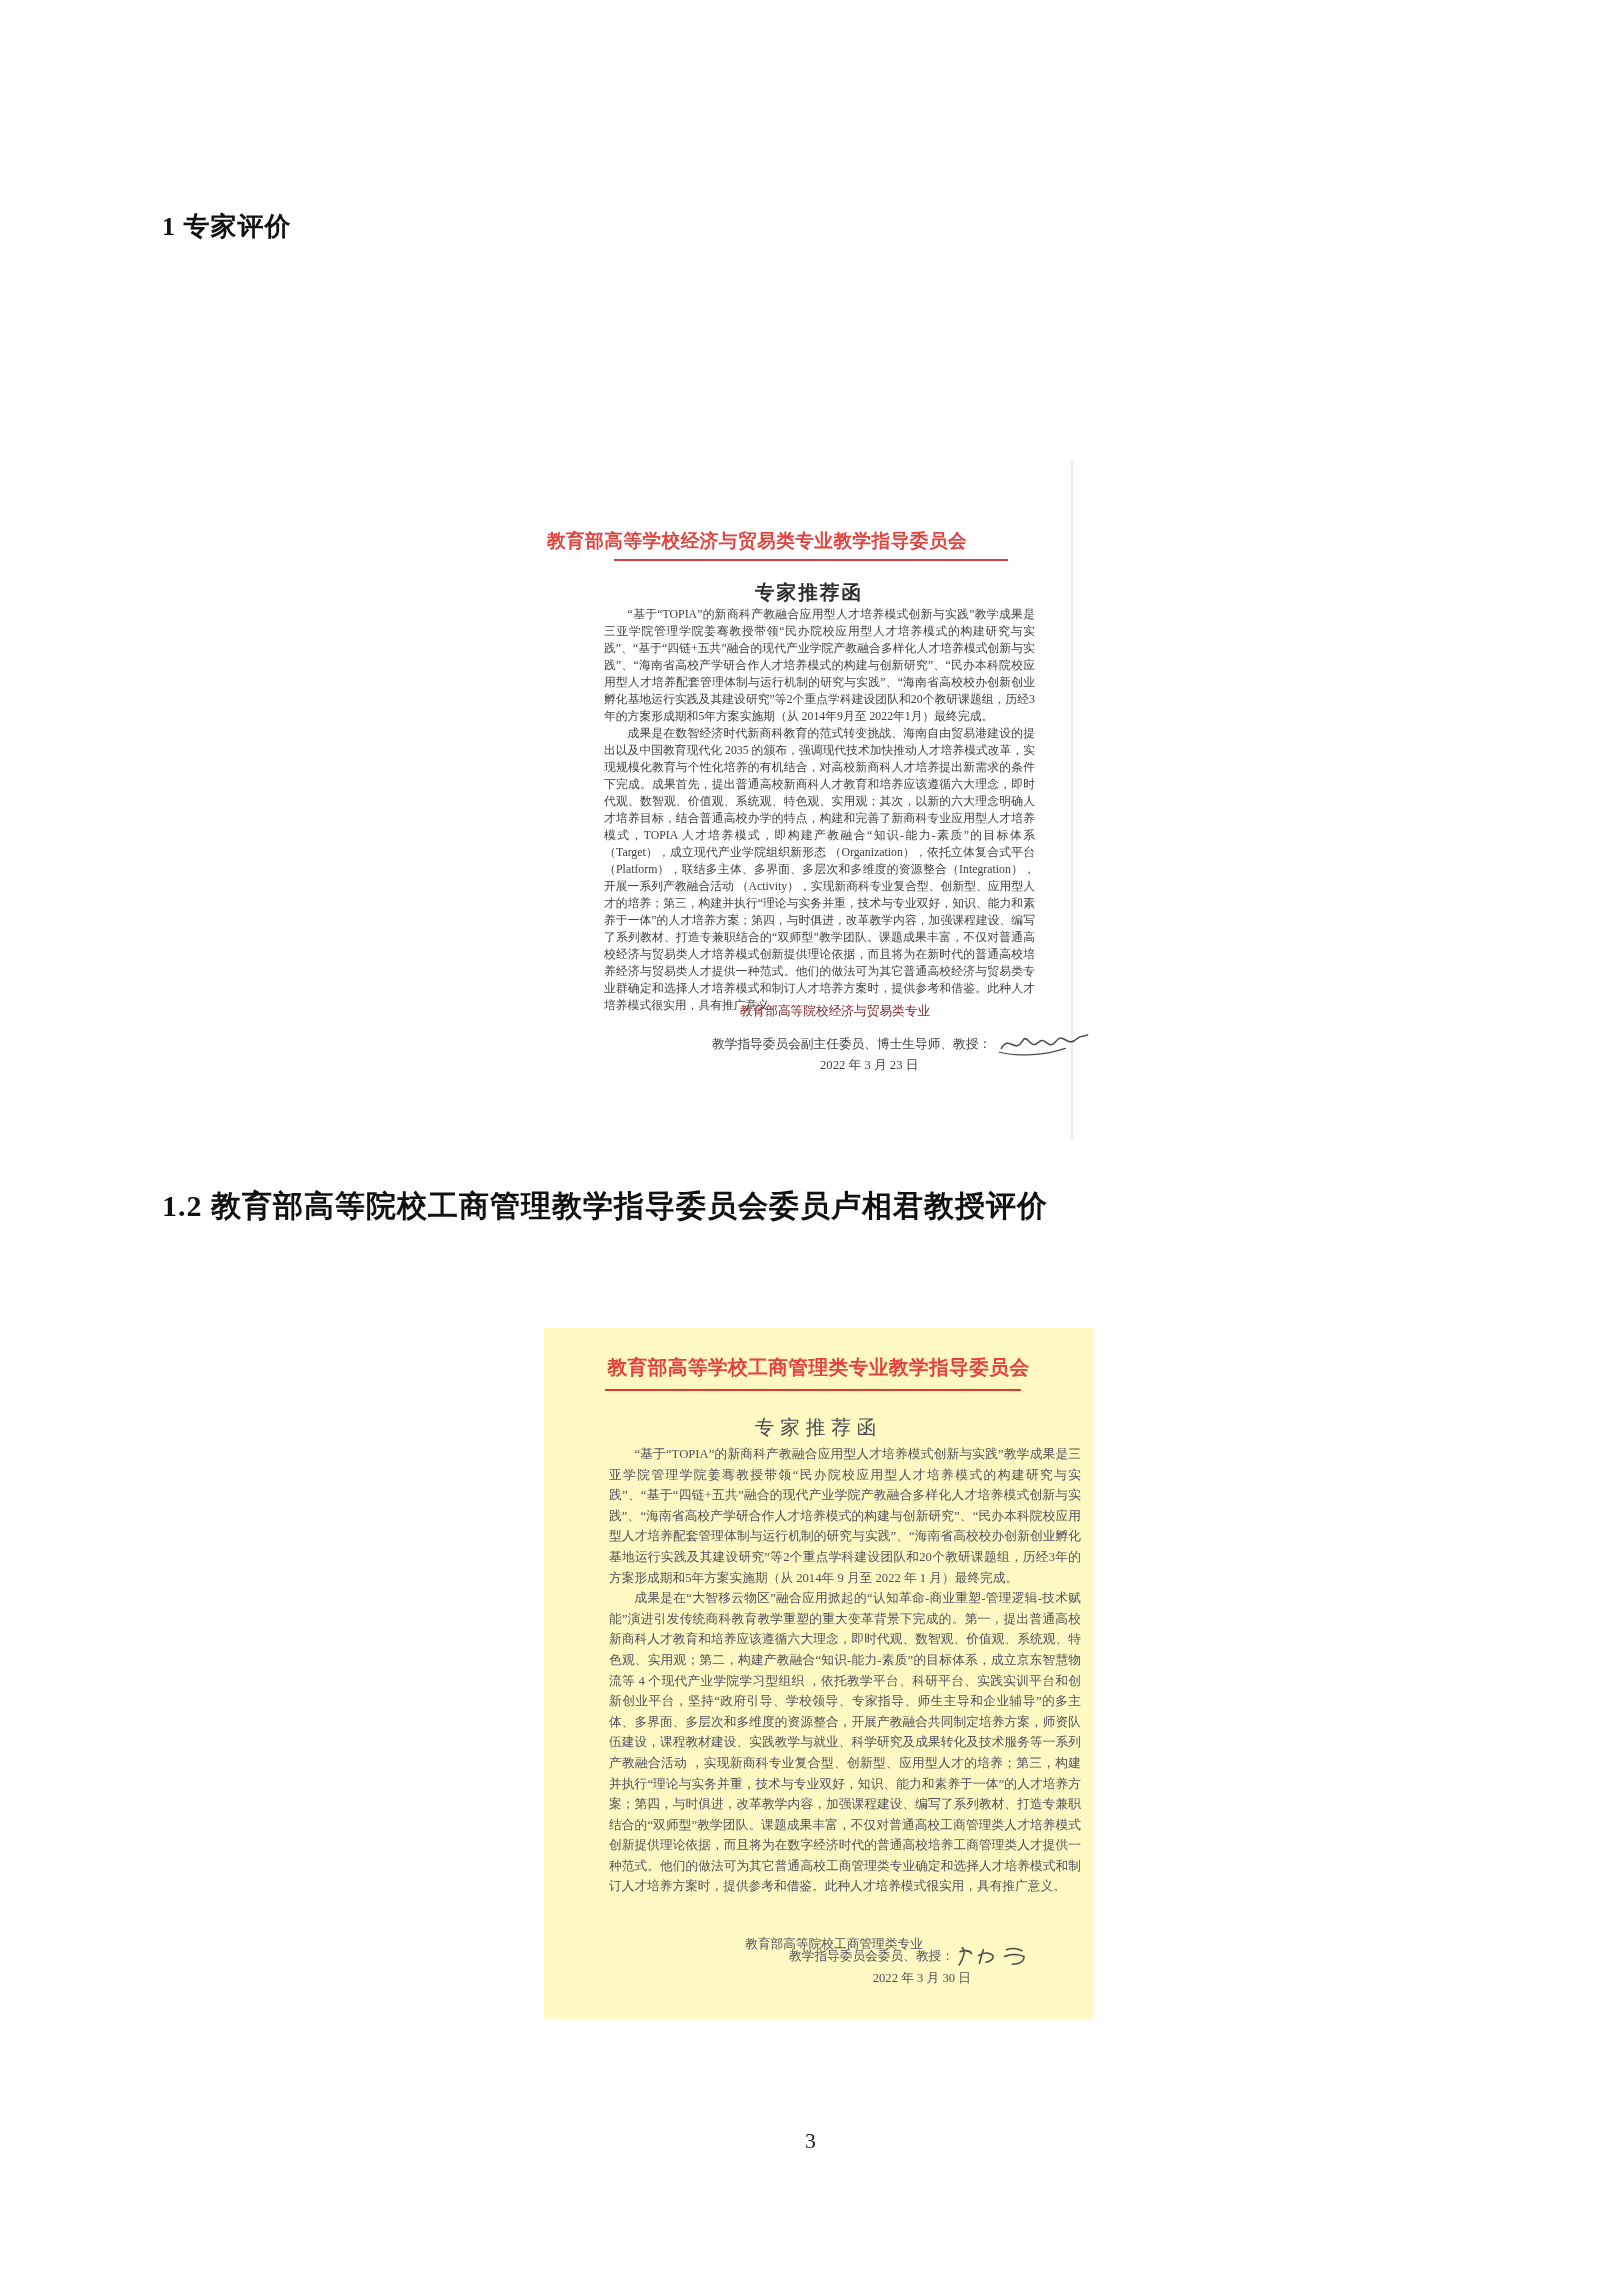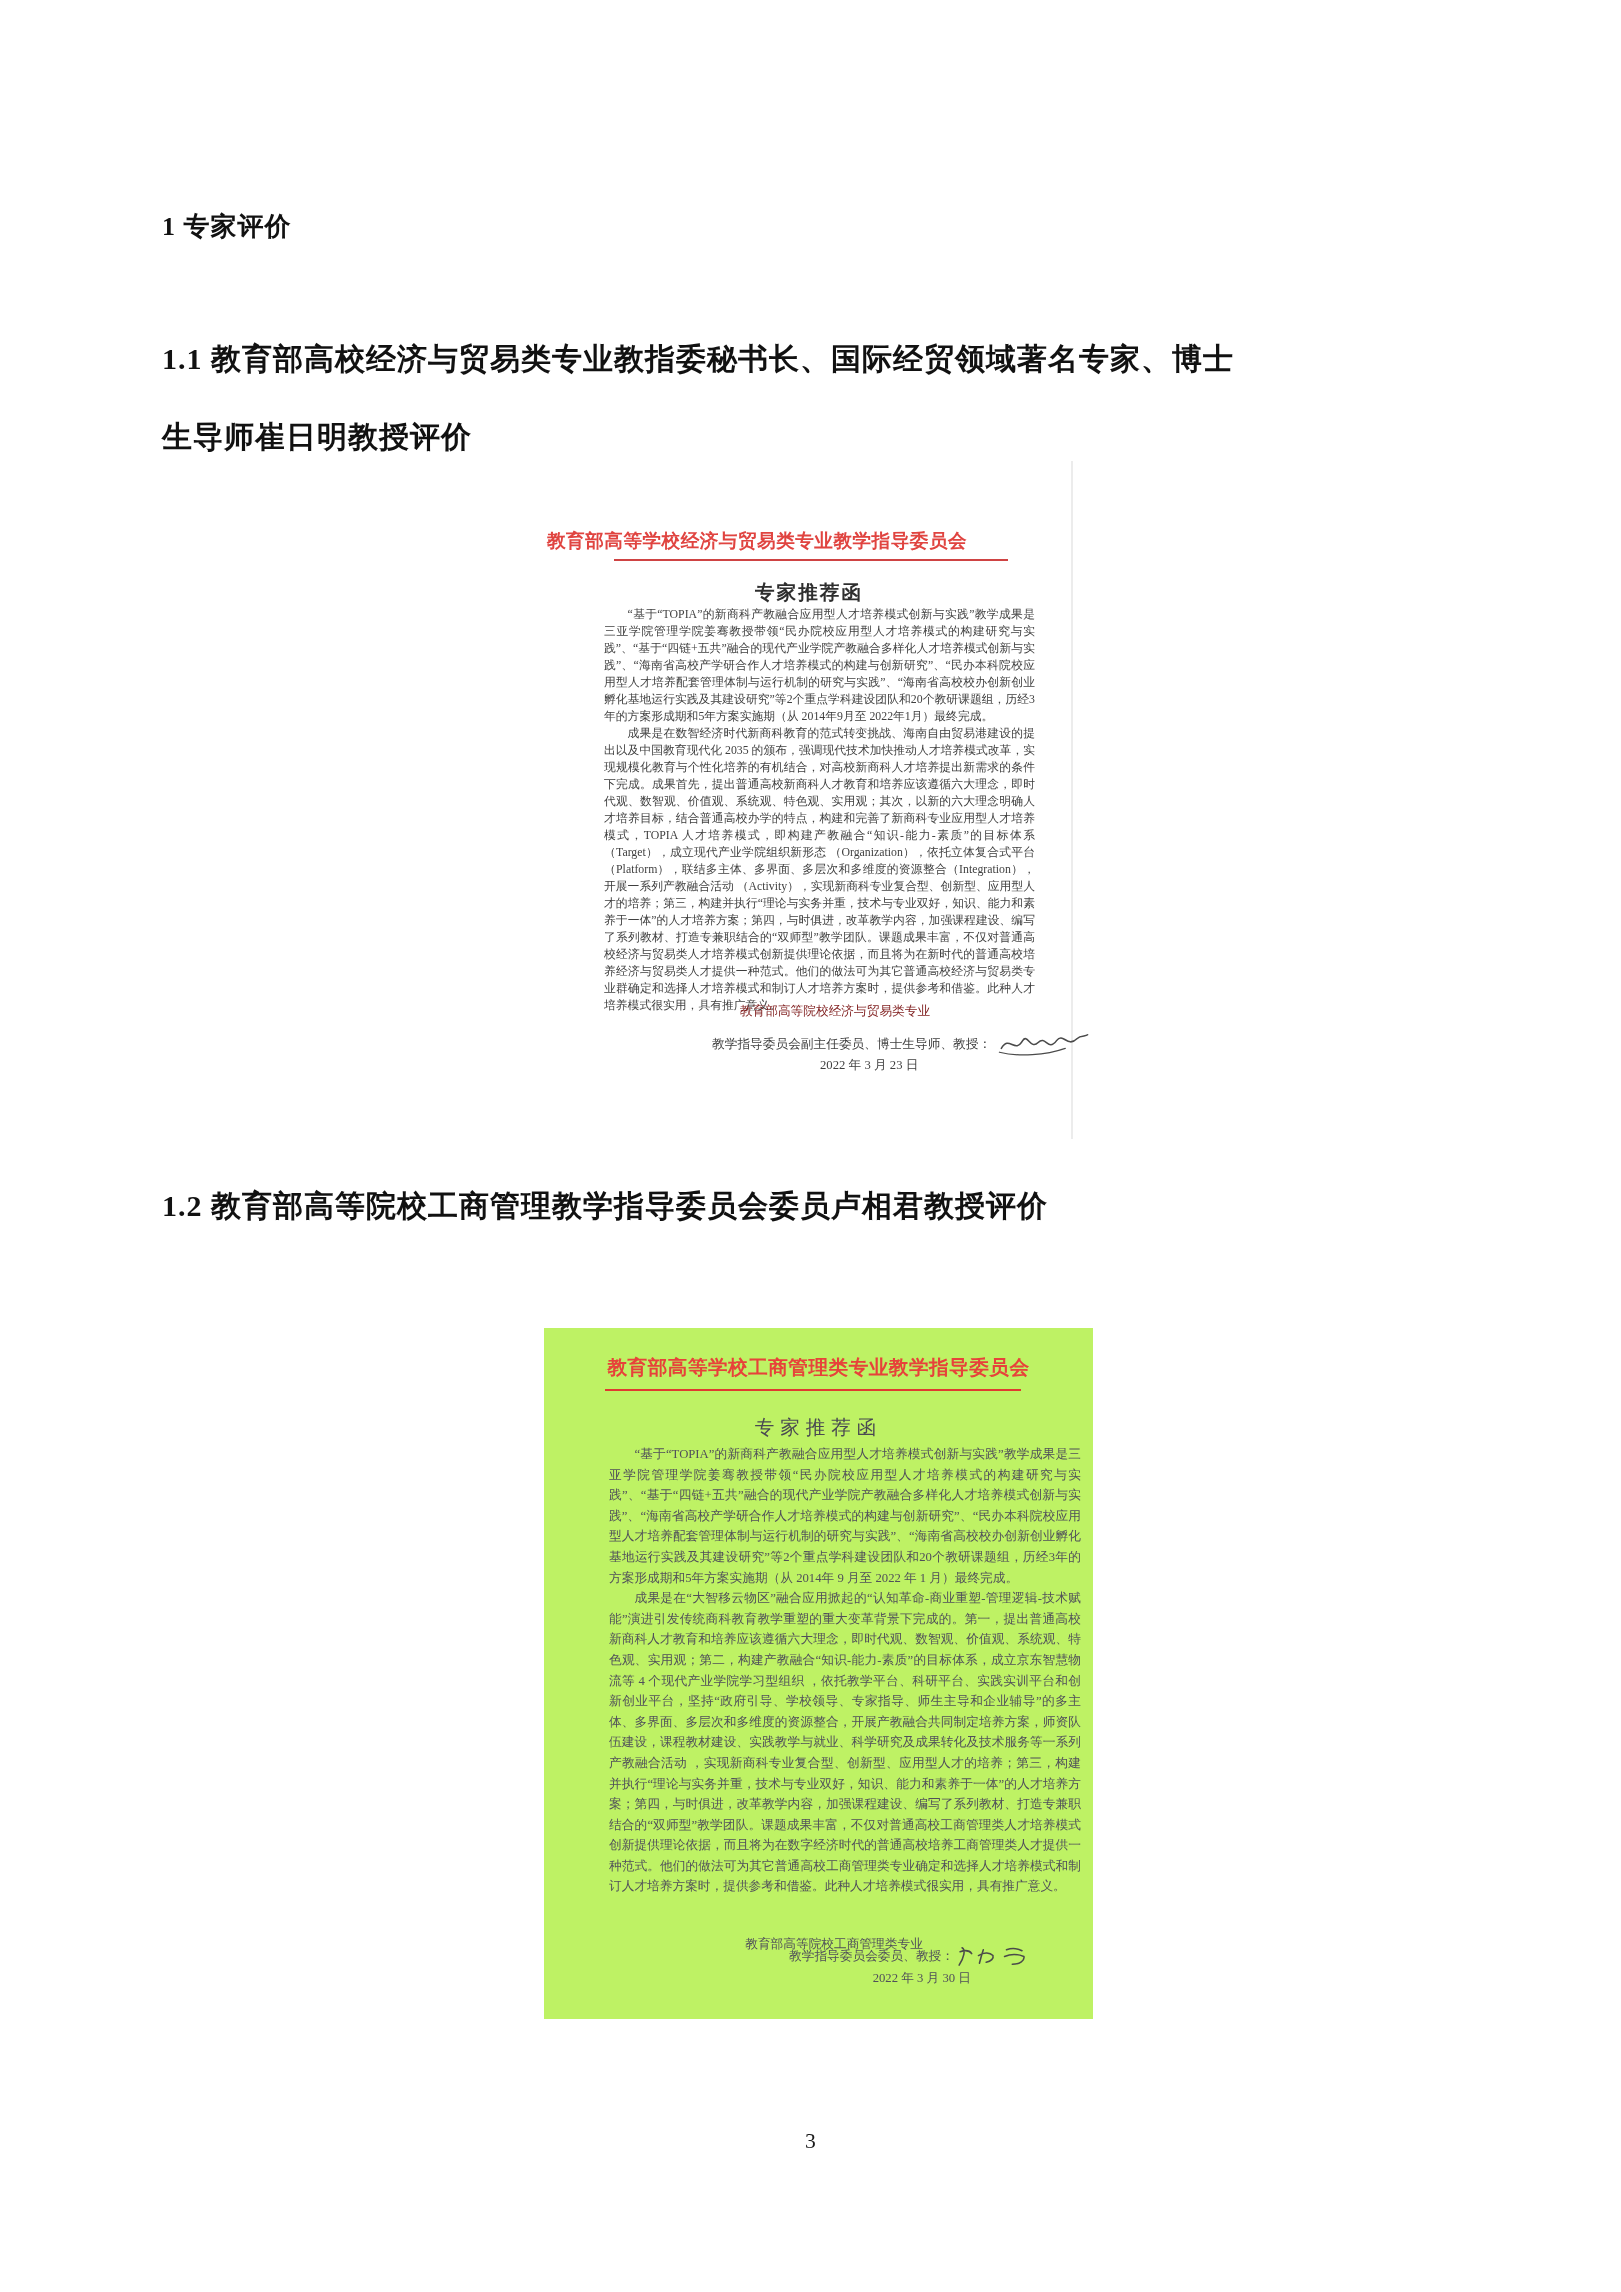--- a/index.html
+++ b/index.html
@@ -94,21 +94,21 @@
   }
   .letter1 .sig-date {
     position: absolute; left: 273px; top: 596px; width: 196px;
     font-size: 12.7px; color: #3f3f3f; white-space: nowrap;
   }
   
   .letter2 {
     position: absolute;
     left: 544px; top: 1328px;
     width: 549px; height: 691px;
-    background: #bef264;
+    background: #fef9c3;
     text-decoration: underline;
   }
   .letter2 .org {
     position: absolute;
     left: 0; top: 25.5px; width: 100%;
     text-align: center;
     font-family: "Liberation Sans", sans-serif;
     font-size: 19.6px;
     font-weight: bold;
     letter-spacing: 0.5px;
@@ -162,24 +162,20 @@
   }
   .sig-svg { display: block; }
 </style>
 </head>
 <body>
 
 <div class="page">
 
   <div class="h1">1 专家评价</div>
 
-  <div class="h11">
-    <span class="hline">1.1 教育部高校经济与贸易类专业教指委秘书长、国际经贸领域著名专家、博士</span>
-    <span class="hline">生导师崔日明教授评价</span>
-  </div>
 
   <div class="letter1">
     <div class="org">教育部高等学校经济与贸易类专业教学指导委员会</div>
     <div class="org-rule"></div>
     <div class="fn-title">专家推荐函</div>
     <div class="body">
       <p>“基于“TOPIA”的新商科产教融合应用型人才培养模式创新与实践”教学成果是三亚学院管理学院姜骞教授带领“民办院校应用型人才培养模式的构建研究与实践”、“基于“四链+五共”融合的现代产业学院产教融合多样化人才培养模式创新与实践”、“海南省高校产学研合作人才培养模式的构建与创新研究”、“民办本科院校应用型人才培养配套管理体制与运行机制的研究与实践”、“海南省高校校办创新创业孵化基地运行实践及其建设研究”等2个重点学科建设团队和20个教研课题组，历经3年的方案形成期和5年方案实施期（从 2014年9月至 2022年1月）最终完成。</p>
       <p>成果是在数智经济时代新商科教育的范式转变挑战、海南自由贸易港建设的提出以及中国教育现代化 2035 的颁布，强调现代技术加快推动人才培养模式改革，实现规模化教育与个性化培养的有机结合，对高校新商科人才培养提出新需求的条件下完成。成果首先，提出普通高校新商科人才教育和培养应该遵循六大理念，即时代观、数智观、价值观、系统观、特色观、实用观；其次，以新的六大理念明确人才培养目标，结合普通高校办学的特点，构建和完善了新商科专业应用型人才培养模式，TOPIA 人才培养模式，即构建产教融合“知识-能力-素质”的目标体系（Target），成立现代产业学院组织新形态 （Organization），依托立体复合式平台（Platform），联结多主体、多界面、多层次和多维度的资源整合（Integration），开展一系列产教融合活动 （Activity），实现新商科专业复合型、创新型、应用型人才的培养；第三，构建并执行“理论与实务并重，技术与专业双好，知识、能力和素养于一体”的人才培养方案；第四，与时俱进，改革教学内容，加强课程建设、编写了系列教材、打造专兼职结合的“双师型”教学团队。课题成果丰富，不仅对普通高校经济与贸易类人才培养模式创新提供理论依据，而且将为在新时代的普通高校培养经济与贸易类人才提供一种范式。他们的做法可为其它普通高校经济与贸易类专业群确定和选择人才培养模式和制订人才培养方案时，提供参考和借鉴。此种人才培养模式很实用，具有推广意义。</p>
     </div>
     <div class="sig-line1">教育部高等院校经济与贸易类专业</div>

